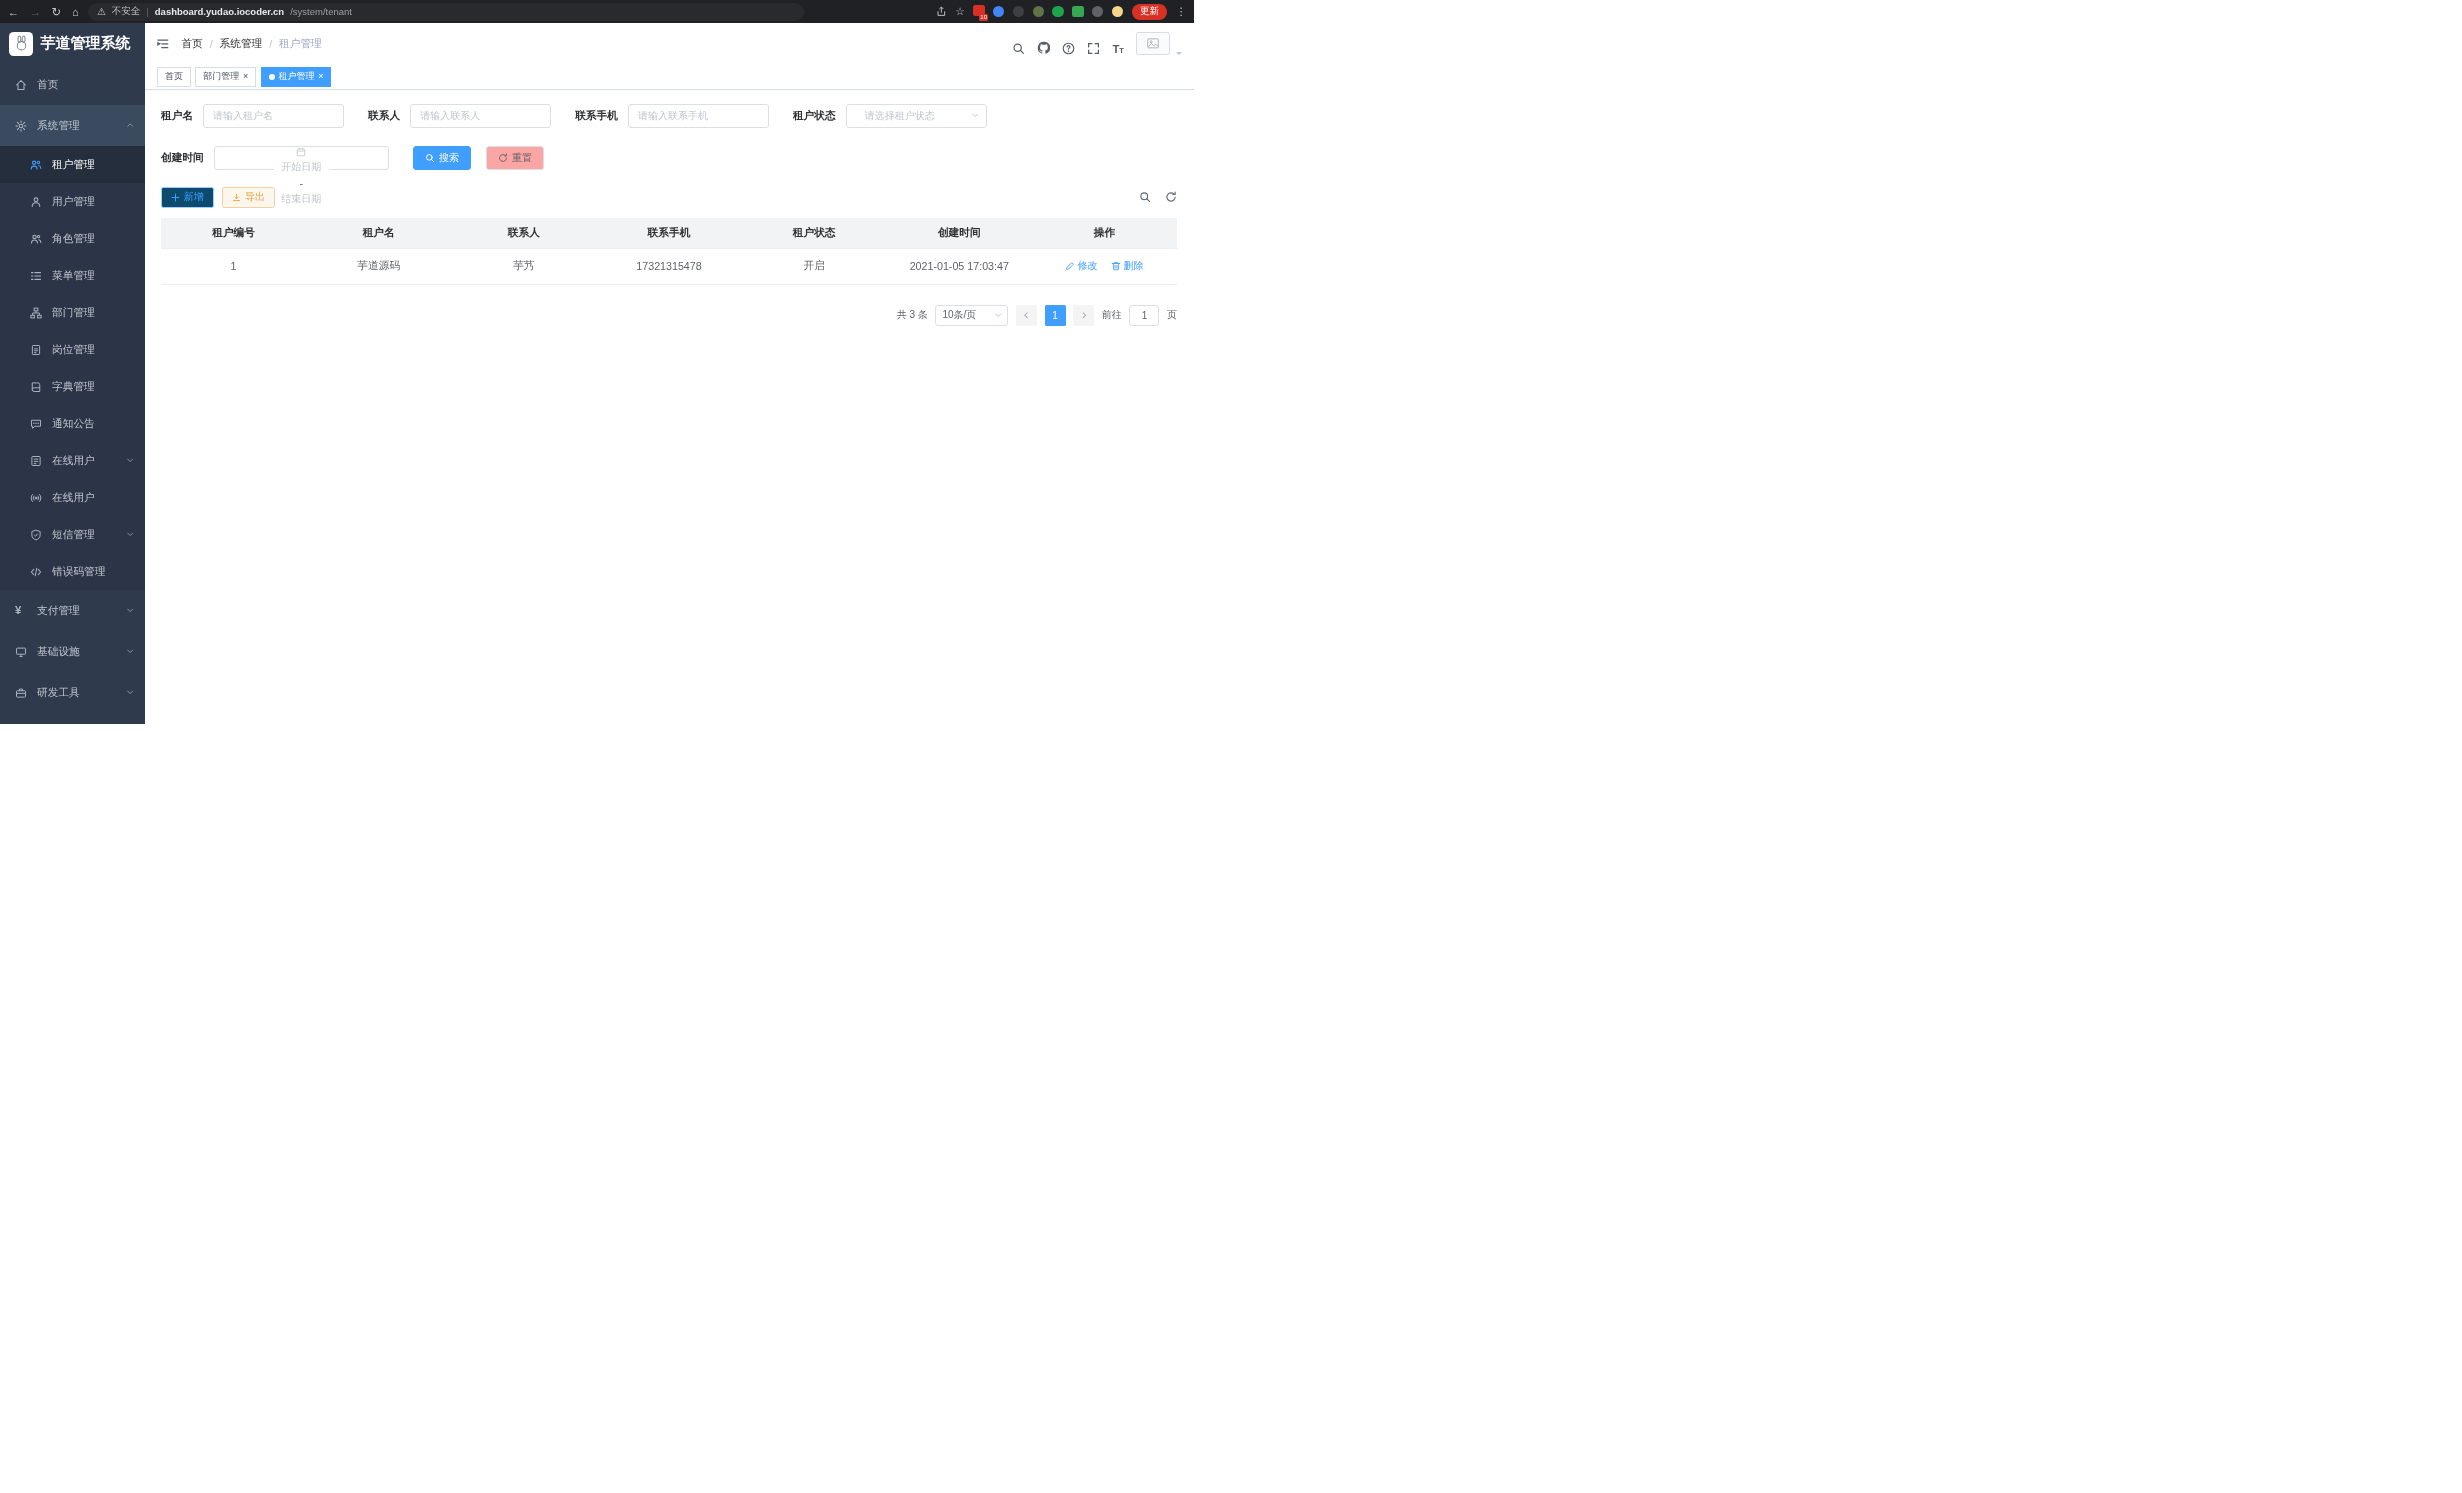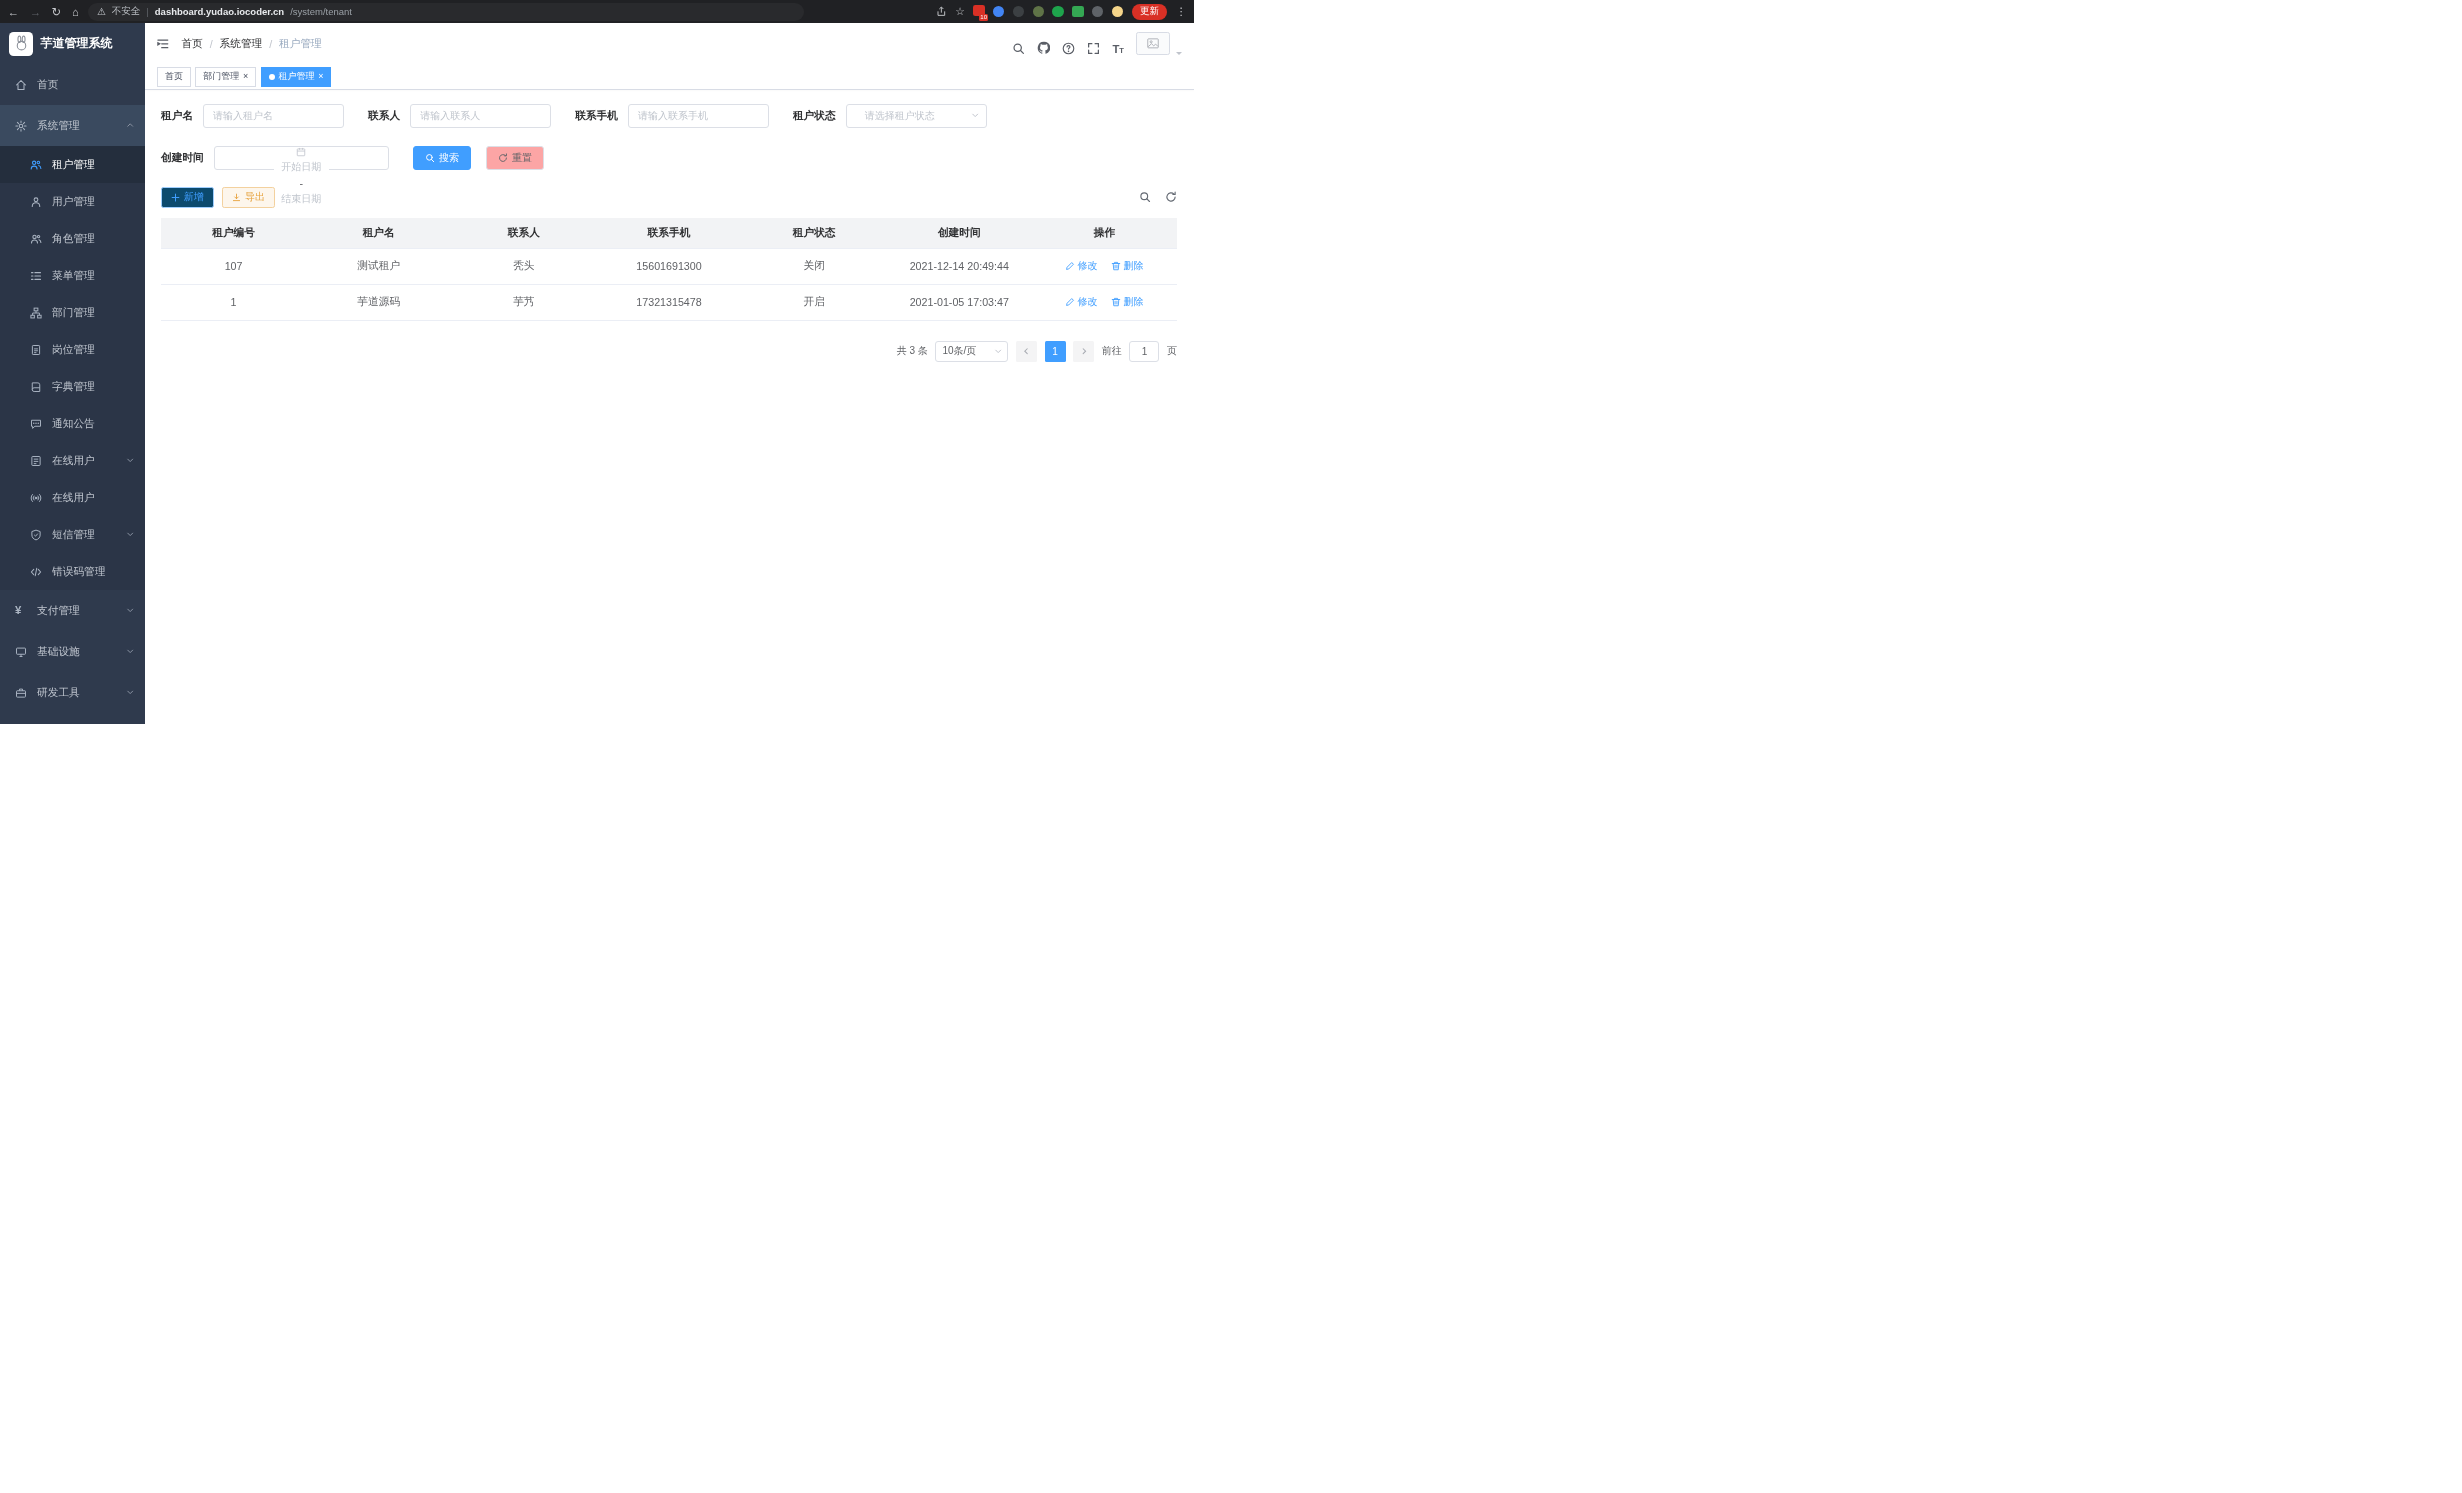--- a/index.html
+++ b/index.html
@@ -27,21 +27,21 @@
   .update-btn { background:#d93025; color:#fff; border:none; border-radius:9px; height:16px; padding:0 8.4px; font-size:9.5px; cursor:pointer; }
   .kebab { color:#c8cace; font-size:10.7px; letter-spacing:0; }
 
   
   .app { display:flex; height:701px; }
 
   
   .sidebar { width:145px; flex-shrink:0; background:#2f3a4d; color:#c0c6cf; overflow:hidden; }
   .logo-row { height:41px; display:flex; align-items:center; gap:7.6px; padding:0 9px; }
   .logo-img { width:24px; height:24px; background:#fff; border-radius:4.6px; display:flex; align-items:center; justify-content:center; flex-shrink:0; }
-  .logo-title { color:#fff; font-weight:bold; font-size:12px; white-space:nowrap; }
+  .logo-title { color:#fff; font-weight:bold; font-size:15px; white-space:nowrap; }
   .menu-item { position:relative; display:flex; align-items:center; gap:9px; font-size:10.7px; cursor:pointer; }
   .menu-item.top { height:41px; padding:0 12px 0 15px; }
   .menu-item.sub { height:37px; padding:0 12px 0 30px; background:#2b3547; }
   .menu-item.hl { background:#3a4a5f; }
   .menu-item.active { background:#242e3d; }
   .menu-item.active .mi-label { color:#ffffff; }
   .menu-item.active .mi-icon { color:#409eff; }
   .mi-icon { width:13px; color:#aab4c2; flex-shrink:0; font-size:10.7px; line-height:1; }
   .mi-label { white-space:nowrap; }
   .chev { position:absolute; right:10.7px; color:#8a93a3; }
@@ -531,42 +531,20 @@
             <th>租户名</th>
             <th>联系人</th>
             <th>联系手机</th>
             <th>租户状态</th>
             <th>创建时间</th>
             <th>操作</th>
           </tr>
         </thead>
         <tbody>
           <tr>
-            <td>107</td>
-            <td>测试租户</td>
-            <td>秃头</td>
-            <td>15601691300</td>
-            <td>关闭</td>
-            <td>2021-12-14 20:49:44</td>
-            <td>
-              <a class="op-link">
-                  <svg width="10" height="10" viewBox="0 0 16 16" fill="none" stroke="currentColor" stroke-width="1.4" stroke-linejoin="round">
-                    <path d="M2.5 13.5 3.3 10 10.8 2.5l2.7 2.7L6 12.7z"></path>
-                  </svg>
-                  <span>修改</span>
-                </a>
-              <a class="op-link">
-                  <svg width="10" height="10" viewBox="0 0 16 16" fill="none" stroke="currentColor" stroke-width="1.4" stroke-linecap="round">
-                    <path d="M2 4h12M5.5 4V2.2h5V4M3.5 4l.9 10h7.2l.9-10M6.5 6.8v4.4M9.5 6.8v4.4"></path>
-                  </svg>
-                  <span>删除</span>
-                </a>
-            </td>
-          </tr>
-          <tr>
             <td>1</td>
             <td>芋道源码</td>
             <td>芋艿</td>
             <td>17321315478</td>
             <td>开启</td>
             <td>2021-01-05 17:03:47</td>
             <td>
               <a class="op-link">
                   <svg width="10" height="10" viewBox="0 0 16 16" fill="none" stroke="currentColor" stroke-width="1.4" stroke-linejoin="round">
                     <path d="M2.5 13.5 3.3 10 10.8 2.5l2.7 2.7L6 12.7z"></path>

